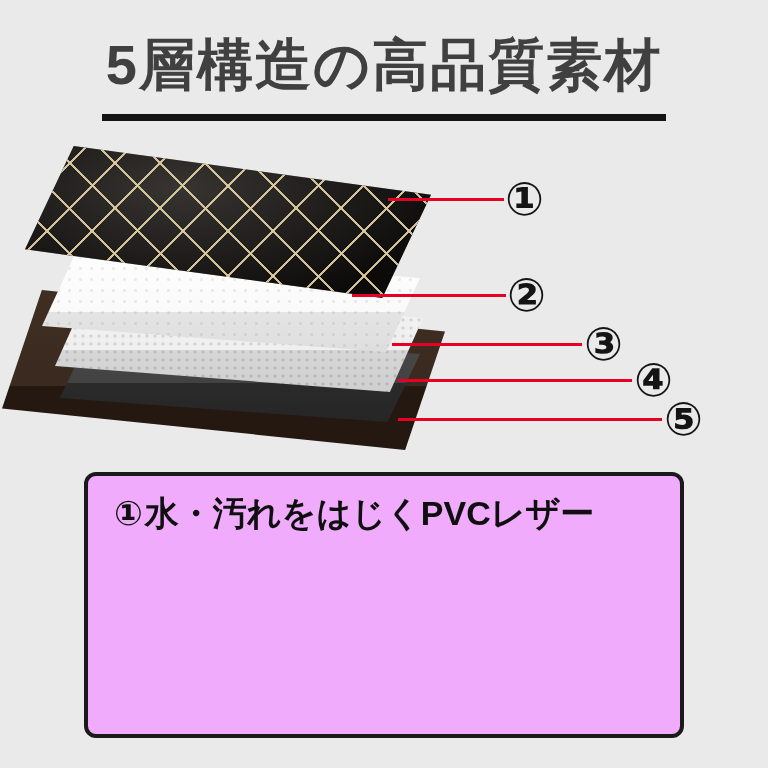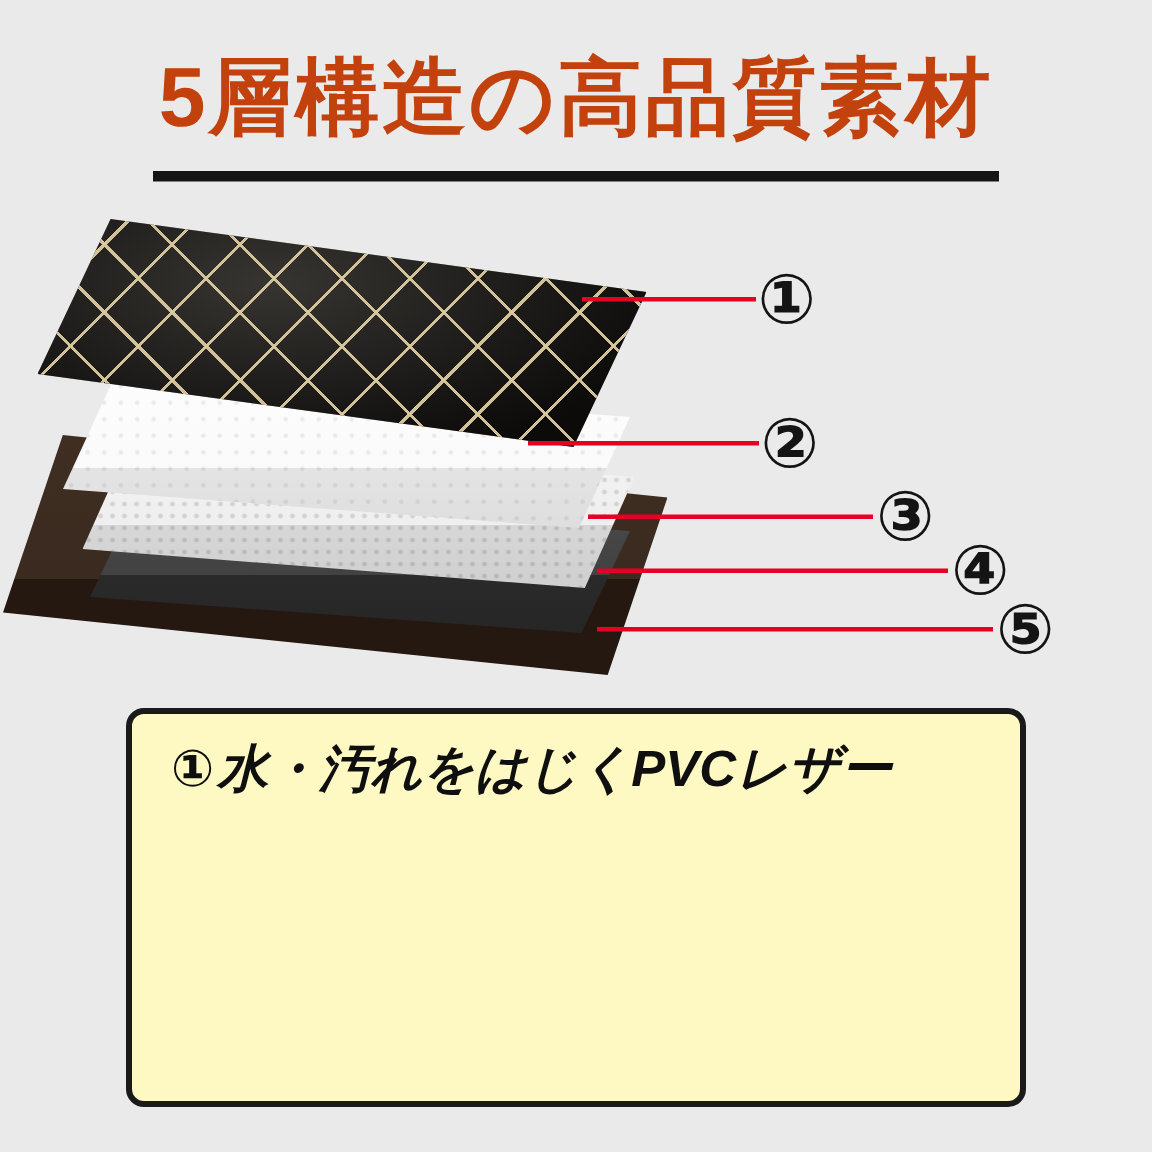--- a/index.html
+++ b/index.html
@@ -17,21 +17,21 @@
     position: absolute;
     top: 28px; left: 0;
     width: 100%;
     text-align: center;
   }
   .title-wrap .title {
     display: inline-block;
     font-size: 56px;
     font-weight: 900;
     letter-spacing: 2px;
-    color: #c2410c;
+    color: #404040;
     padding: 0 4px 10px 4px;
     border-bottom: 7px solid #141414;
     white-space: nowrap;
   }
 
   
   .diagram {
     position: absolute;
     left: 0; top: 140px;
     width: 768px; height: 322px;
@@ -98,25 +98,24 @@
   .co-line.l4 { left: 398px; top: 239px; width: 234px; }
   .co-num.n4  { left: 634px; top: 241px; }
   .co-line.l5 { left: 398px; top: 278px; width: 264px; }
   .co-num.n5  { left: 664px; top: 280px; }
 
   
   .legend {
     position: absolute;
     left: 84px; top: 472px;
     width: 600px; height: 266px;
-    background: #fef9c3;
+    background: #f0abfc;
     border: 4px solid #1a1a1a;
     border-radius: 12px;
     padding: 14px 26px;
-    font-style: italic;
   }
   .legend-item {
     font-size: 34px;
     font-weight: 800;
     line-height: 47px;
     color: #0f0f0f;
     white-space: nowrap;
   }
   .legend-item .num { margin-right: 2px; }
 </style>

